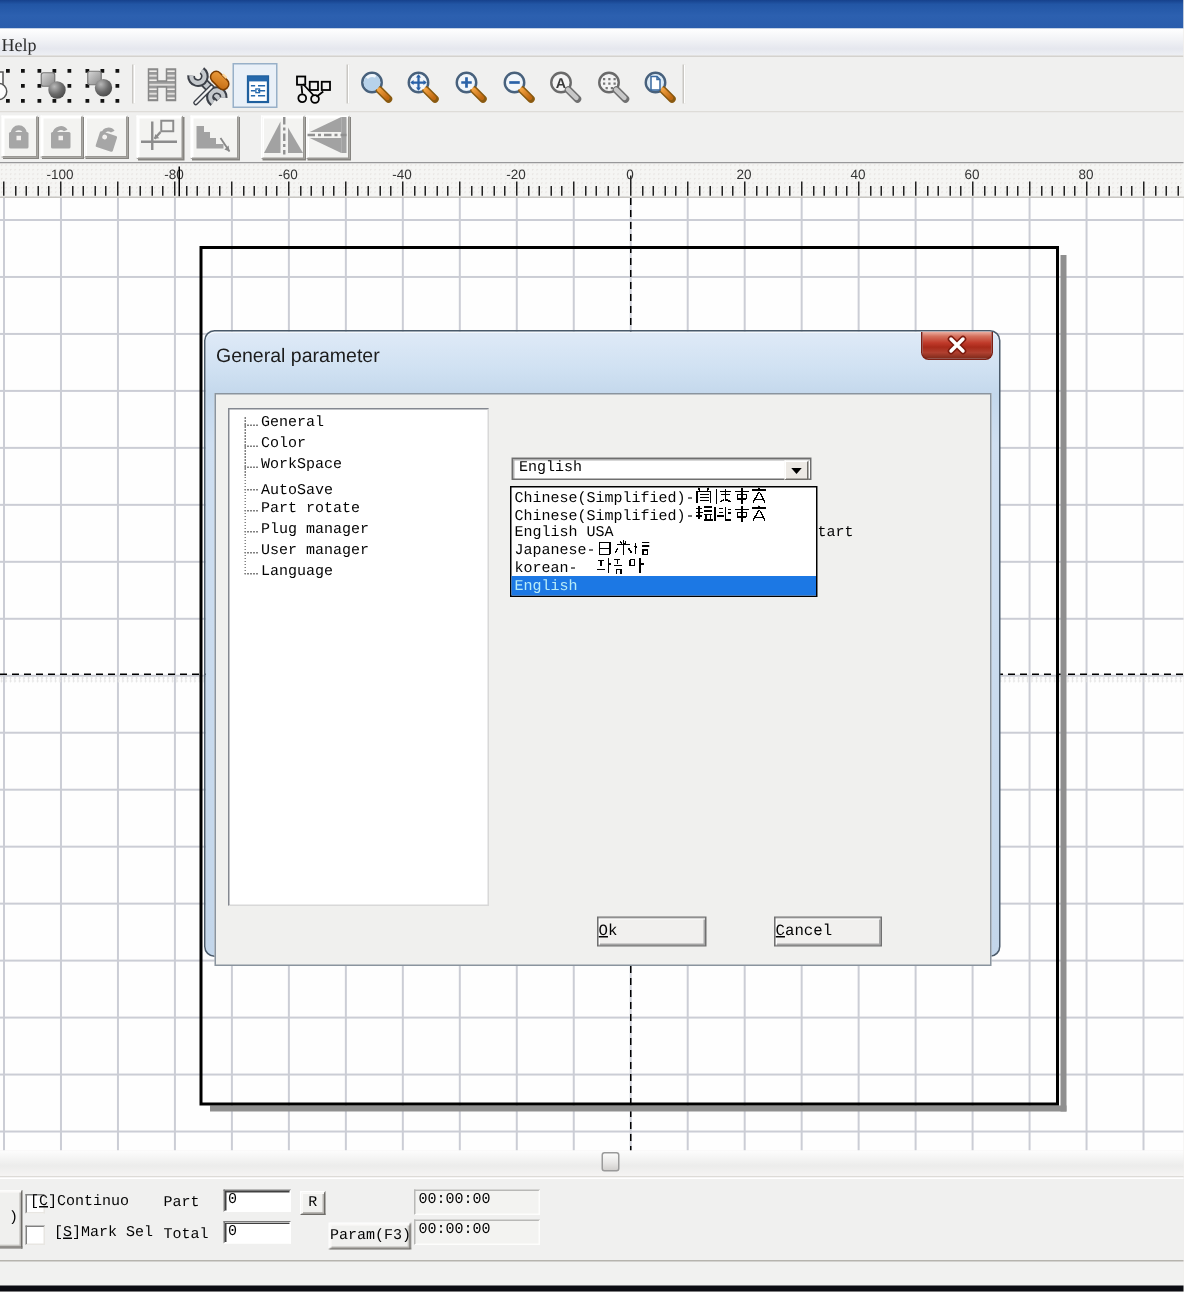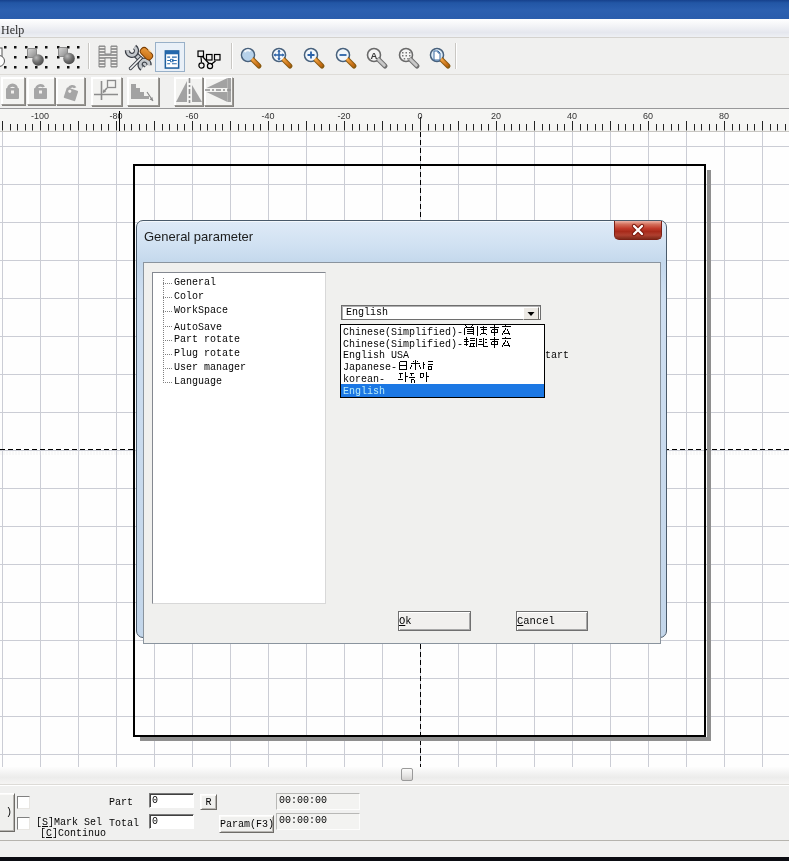--- a/index.html
+++ b/index.html
@@ -429,21 +429,21 @@
    <div class="tdoth" style="left:10px;top:53px;"></div>
    <div class="tdoth" style="left:10px;top:67px;"></div>
    <div class="tdoth" style="left:10px;top:81px;"></div>
    <div class="tdoth" style="left:10px;top:95px;"></div>
    <div class="tdoth" style="left:10px;top:109px;"></div>
    <div class="titem mono" style="top:4px;">General</div>
    <div class="titem mono" style="top:18px;">Color</div>
    <div class="titem mono" style="top:32px;">WorkSpace</div>
    <div class="titem mono" style="top:49px;">AutoSave</div>
    <div class="titem mono" style="top:61px;">Part rotate</div>
-   <div class="titem mono" style="top:75px;">Plug rotate</div>
+   <div class="titem mono" style="top:75px;">Plug manager</div>
    <div class="titem mono" style="top:89px;">User manager</div>
    <div class="titem mono" style="top:103px;">Language</div>
   </div>
   <div class="mono litem" style="left:401px;top:87px;">tart</div>
   <div id="combo">
         <span class="mono" style="position:absolute;left:4px;top:1px;font-size:10px;">English</span>
    <div id="combobtn">
           <svg width="14" height="11" style="position:absolute;left:0;top:0">
             <path d="M3.5,4 h7 l-3.5,4 z" fill="#000"></path>
           </svg>
@@ -488,21 +488,21 @@
   <div class="dbtn mono" style="left:372px;top:348px;width:70px;height:18px;"><span class="bt"><u>C</u>ancel</span></div>
  </div>
 </div>
 
 <div class="abs" id="hscroll"></div>
 <div class="abs" id="thumb"></div>
 <div class="abs" id="statusbar">
  <div class="rbtn mono" style="position:absolute;left:-4px;top:7px;width:15px;height:37px;font-size:10px;line-height:37px;text-align:right;padding-right:2px;"><span class="bt">)</span></div>
  <div class="cbox" style="left:17px;top:10px;"></div>
  <div class="cbox" style="left:17px;top:31px;"></div>
- <div class="mono" style="position:absolute;left:40px;top:10px;font-size:10px;white-space:pre;margin-top:32px;">[<u>C</u>]Continuo</div>
+ <div class="mono" style="position:absolute;left:20px;top:10px;font-size:10px;white-space:pre;">[<u>C</u>]Continuo</div>
  <div class="mono" style="position:absolute;left:109px;top:11px;font-size:10px;">Part</div>
  <div class="mono" style="position:absolute;left:36px;top:31px;font-size:10px;white-space:pre;">[<u>S</u>]Mark Sel</div>
  <div class="mono" style="position:absolute;left:109px;top:32px;font-size:10px;text-align:center;">Total</div>
  <div class="sunken" style="position:absolute;left:149px;top:7px;width:43px;height:13px;">
       <span class="mono" style="position:absolute;left:2px;top:1px;font-size:10px;">0</span>
     </div>
  <div class="sunken" style="position:absolute;left:149px;top:28px;width:43px;height:13px;">
       <span class="mono" style="position:absolute;left:2px;top:1px;font-size:10px;">0</span>
     </div>
  <div class="rbtn mono" style="position:absolute;left:200px;top:8px;width:15px;height:14px;font-size:10px;text-align:center;line-height:15px;"><span class="bt">R</span></div>

